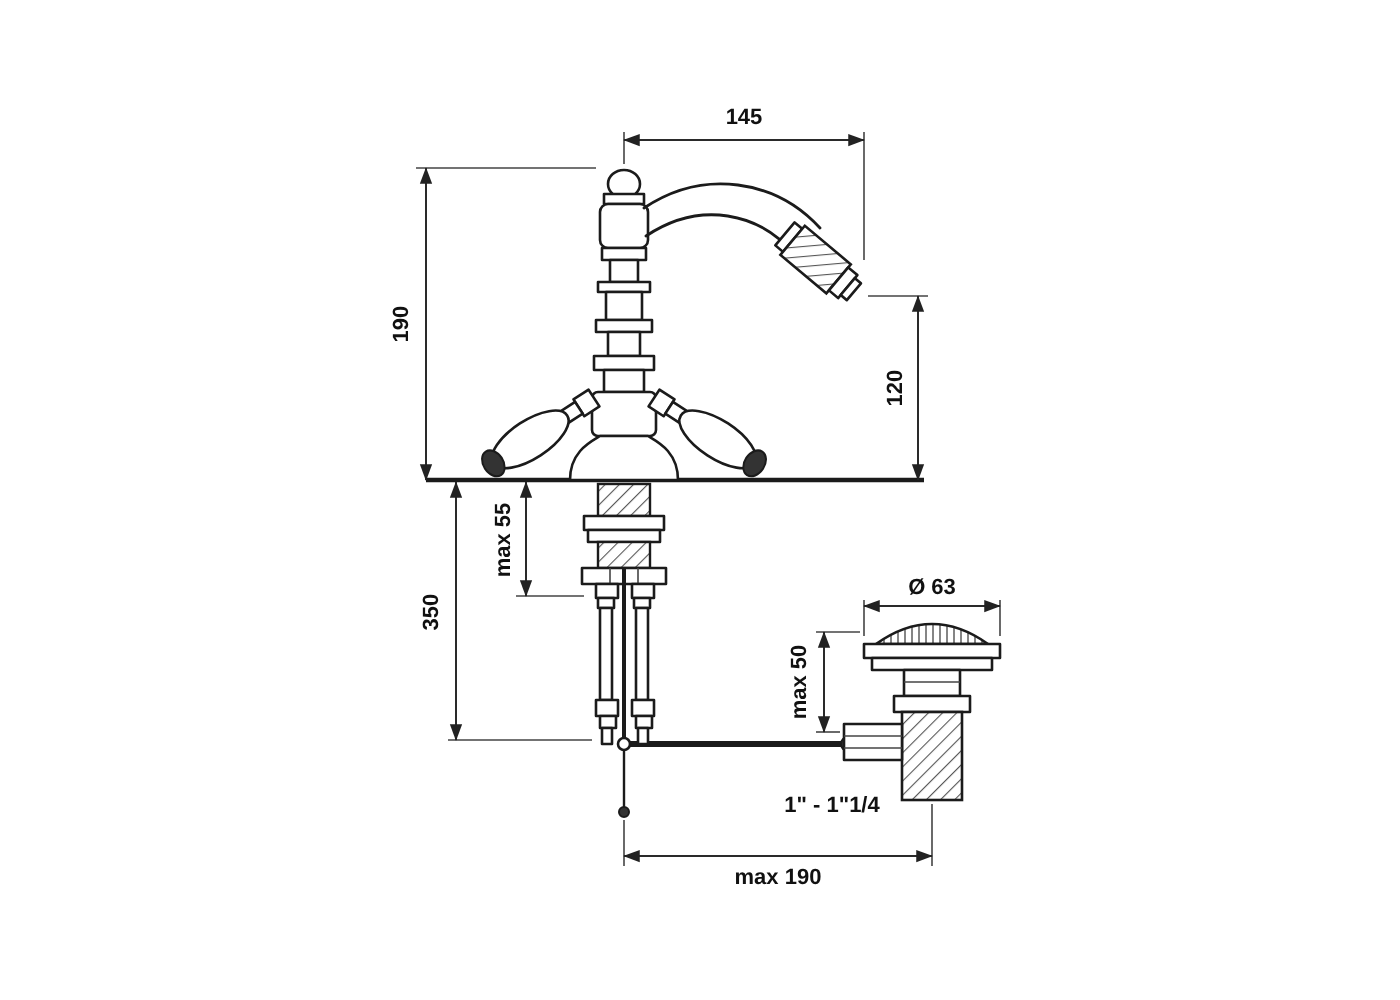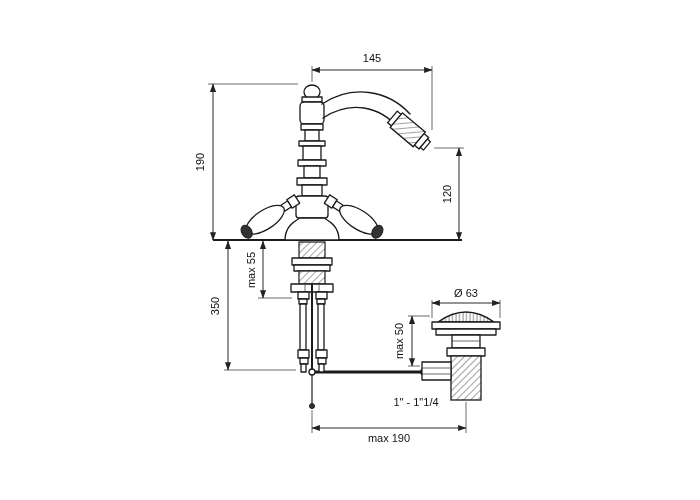--- a/index.html
+++ b/index.html
@@ -1,17 +1,17 @@
 <!DOCTYPE html>
 <html><head>
 <meta charset="utf-8">
 <style>
   html,body{margin:0;padding:0;background:#fff;}
   .canvas{position:relative;width:614px;height:500px;background:#ffffff;overflow:hidden;
-          font-family:"Liberation Sans", sans-serif;}
+          font-family:"Liberation Sans", sans-serif;font-weight:bold;}
   svg{display:block;}
   .part{fill:#ffffff;stroke:#1b1b1b;stroke-width:1.3;stroke-linejoin:round;}
   .part-dark{fill:#333333;stroke:#1b1b1b;stroke-width:1;}
   .outline{fill:none;stroke:#1b1b1b;stroke-width:1.4;stroke-linecap:round;}
   .rod{fill:none;stroke:#1b1b1b;}
   .dim{stroke:#2a2a2a;stroke-width:1;fill:none;}
   .ext{stroke:#444444;stroke-width:0.8;fill:none;}
   .dimtext{font-family:"Liberation Sans", sans-serif;font-size:11px;fill:#111111;}
 </style>
 </head>

